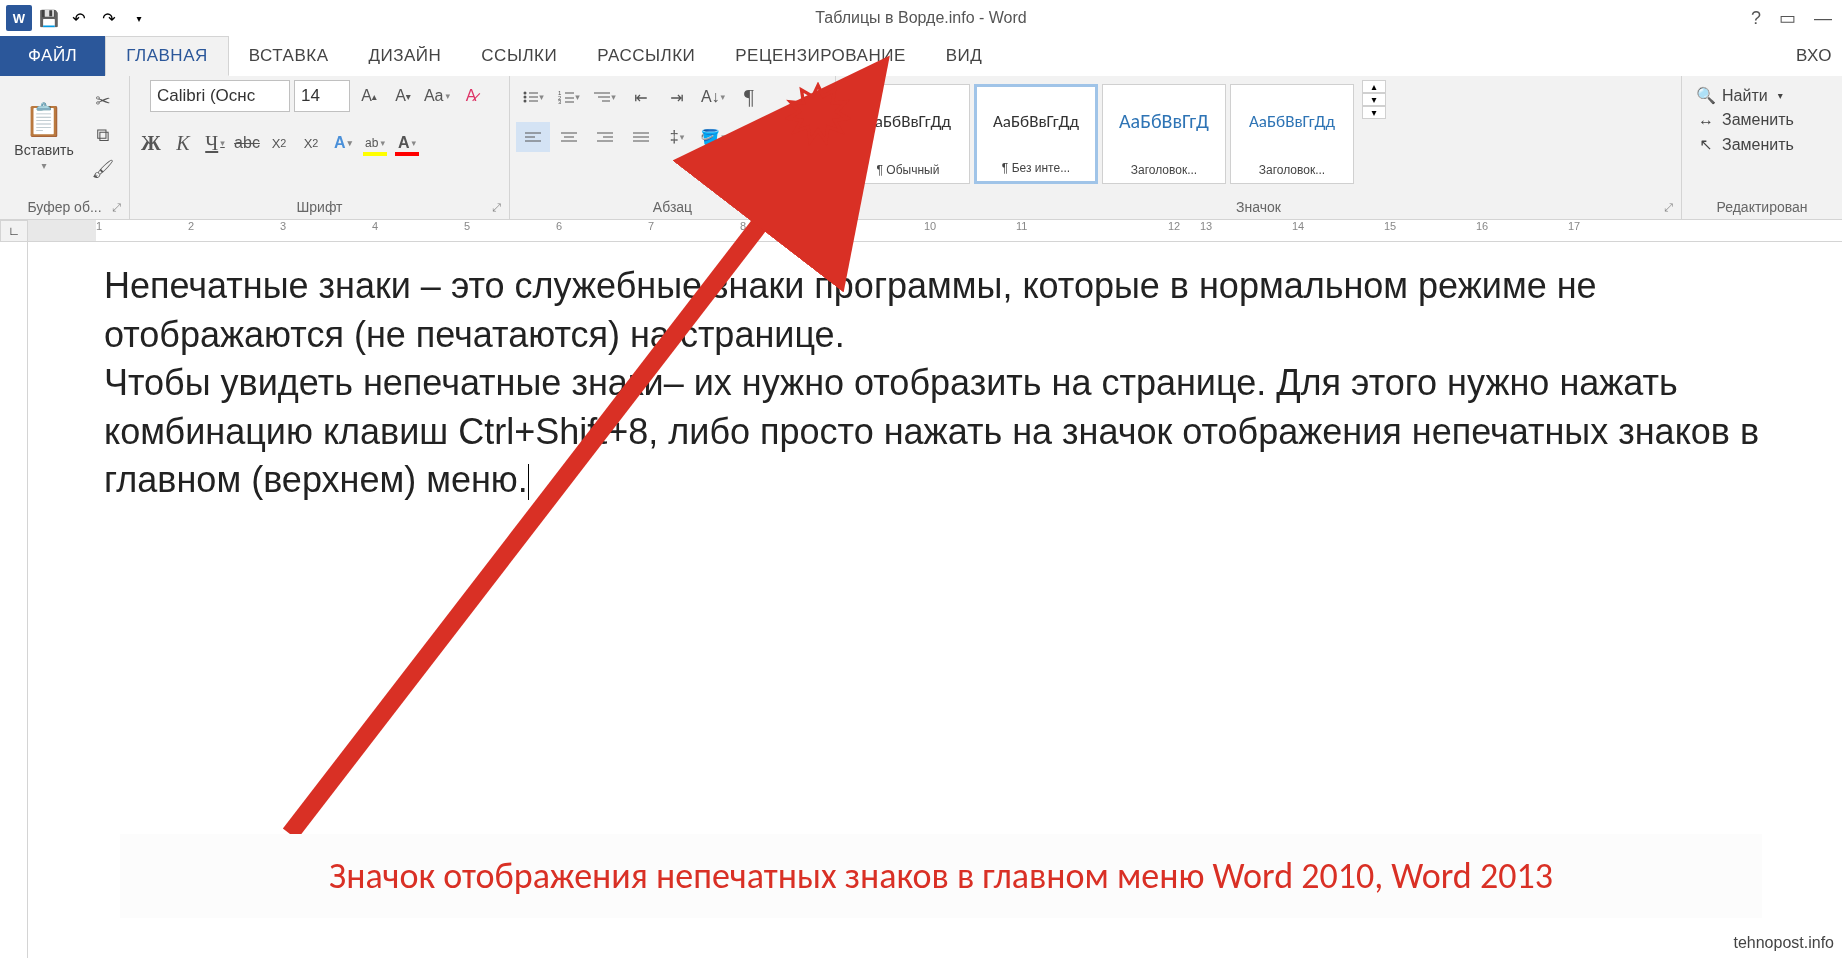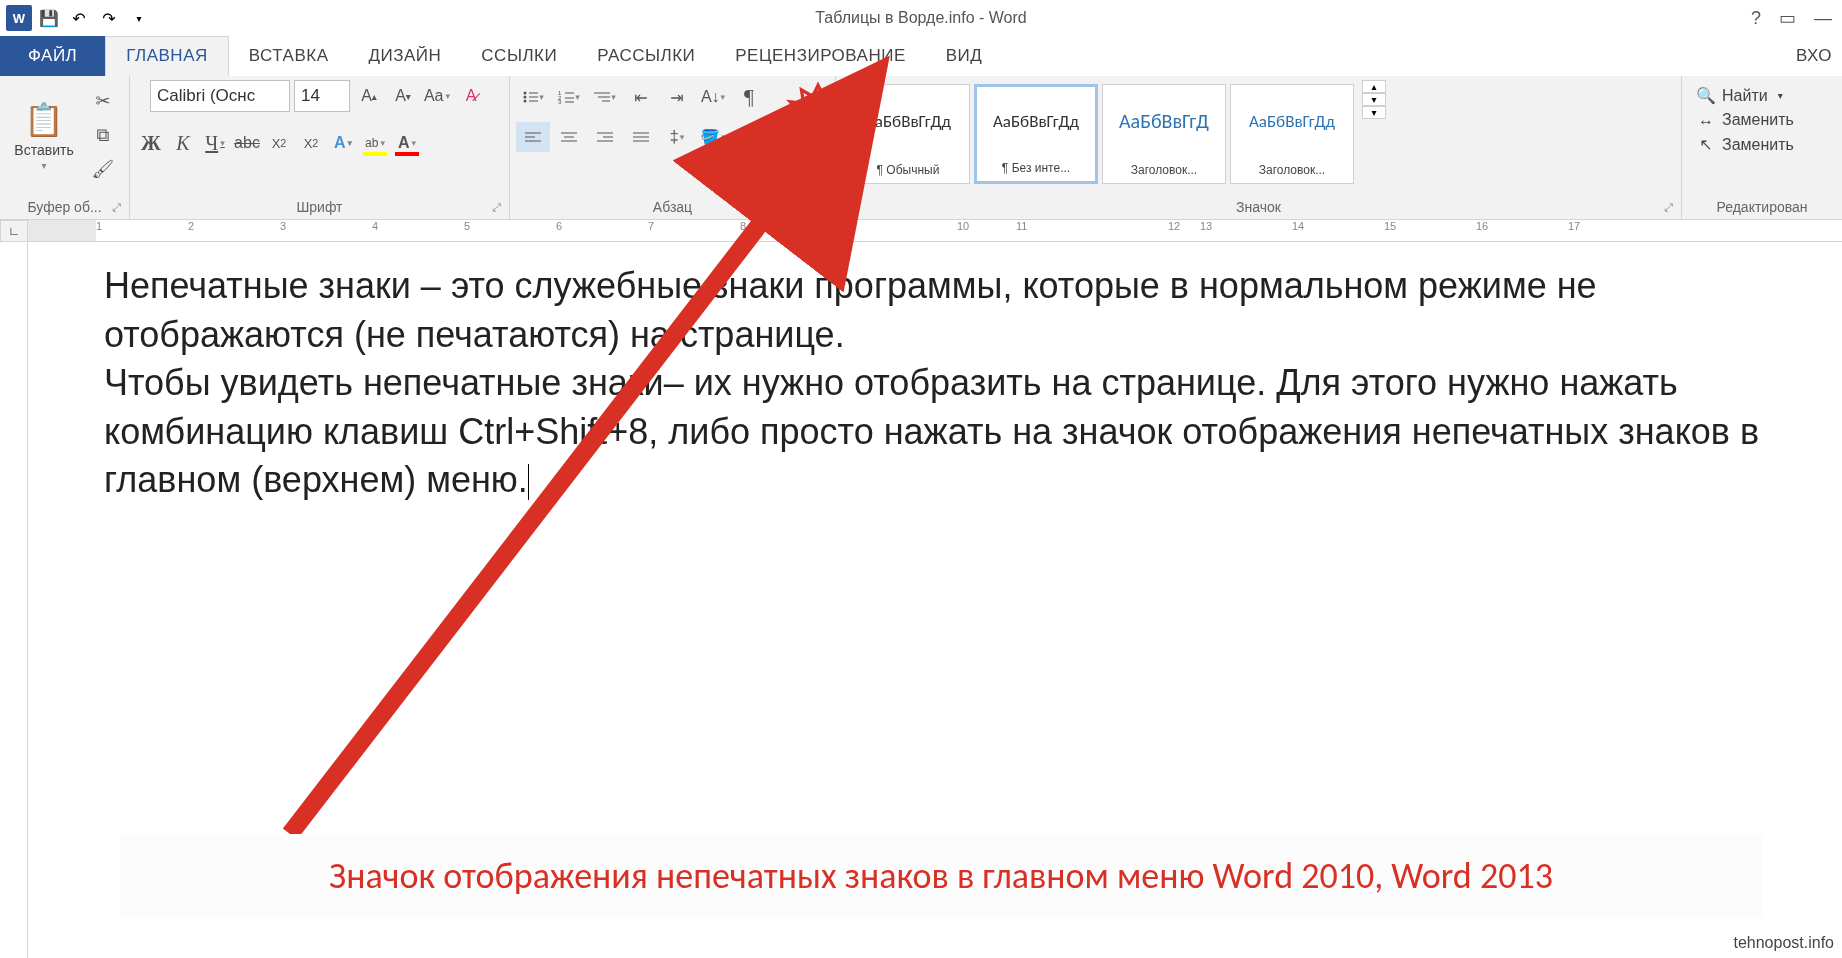--- a/index.html
+++ b/index.html
@@ -314,21 +314,21 @@
   <div class="ruler-h" id="ruler-h">
       <span class="tick" style="left: 68px;">1</span>
       <span class="tick" style="left: 160px;">2</span>
       <span class="tick" style="left: 252px;">3</span>
       <span class="tick" style="left: 344px;">4</span>
       <span class="tick" style="left: 436px;">5</span>
       <span class="tick" style="left: 528px;">6</span>
       <span class="tick" style="left: 620px;">7</span>
       <span class="tick" style="left: 712px;">8</span>
       <span class="tick" style="left: 804px;">9</span>
-      <span class="tick" style="left: 929px;">10</span>
+      <span class="tick" style="left: 896px;">10</span>
       <span class="tick" style="left: 988px;">11</span>
       <span class="tick" style="left: 1140px;">12</span>
       <span class="tick" style="left: 1172px;">13</span>
       <span class="tick" style="left: 1264px;">14</span>
       <span class="tick" style="left: 1356px;">15</span>
       <span class="tick" style="left: 1448px;">16</span>
       <span class="tick" style="left: 1540px;">17</span>
     </div>
 </div>
 <div class="ruler-v"></div>

